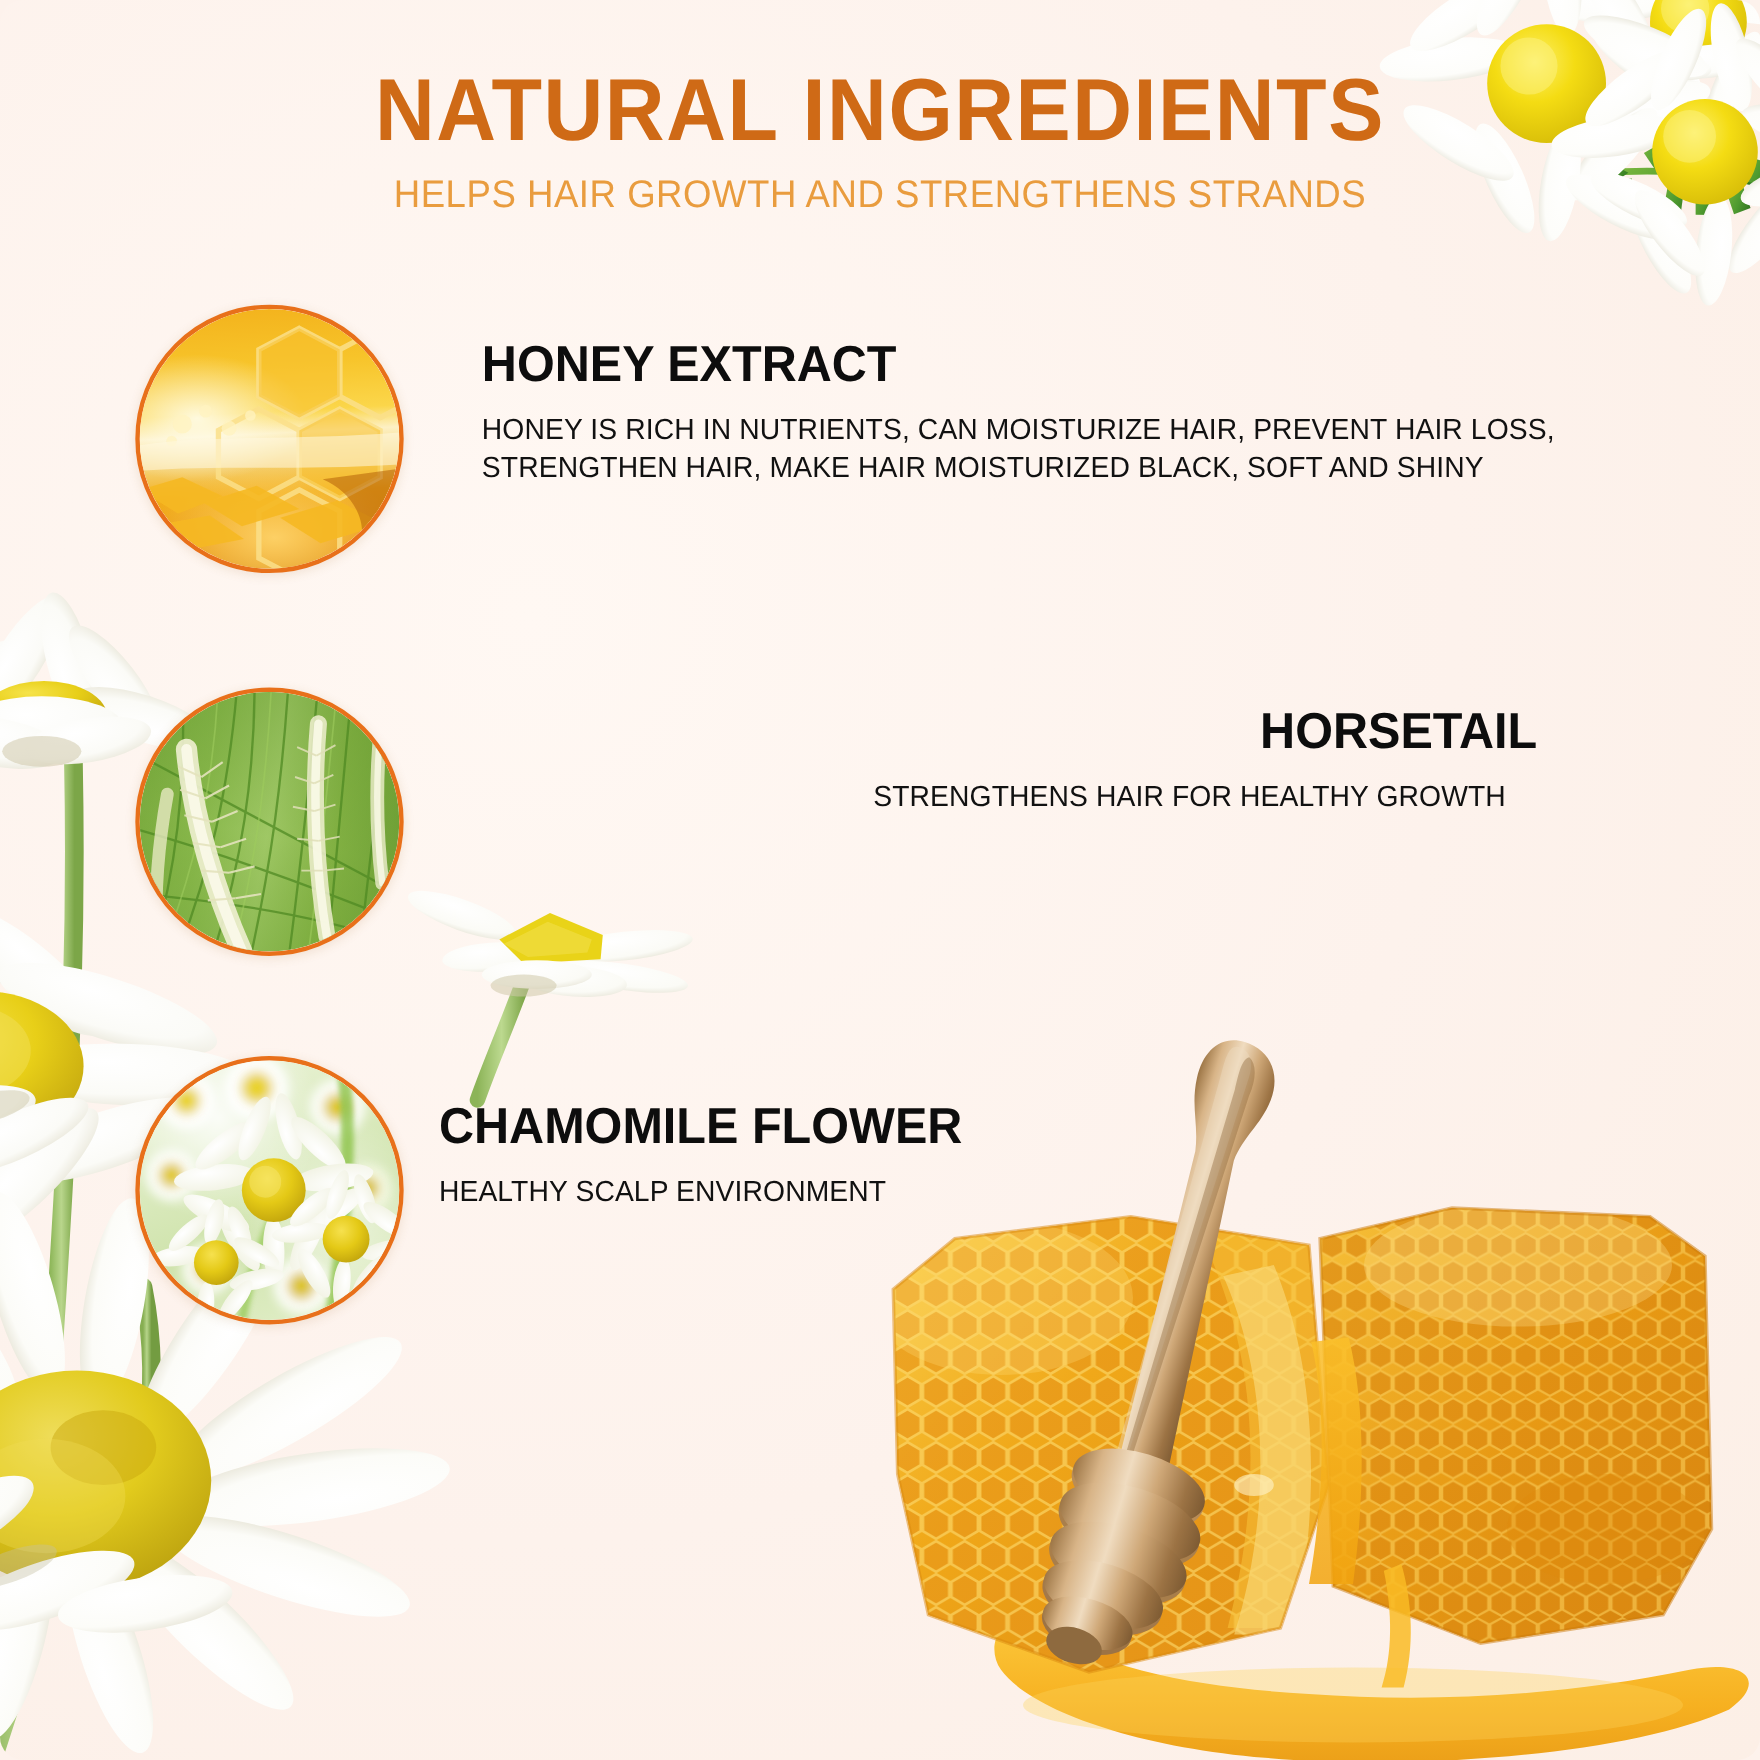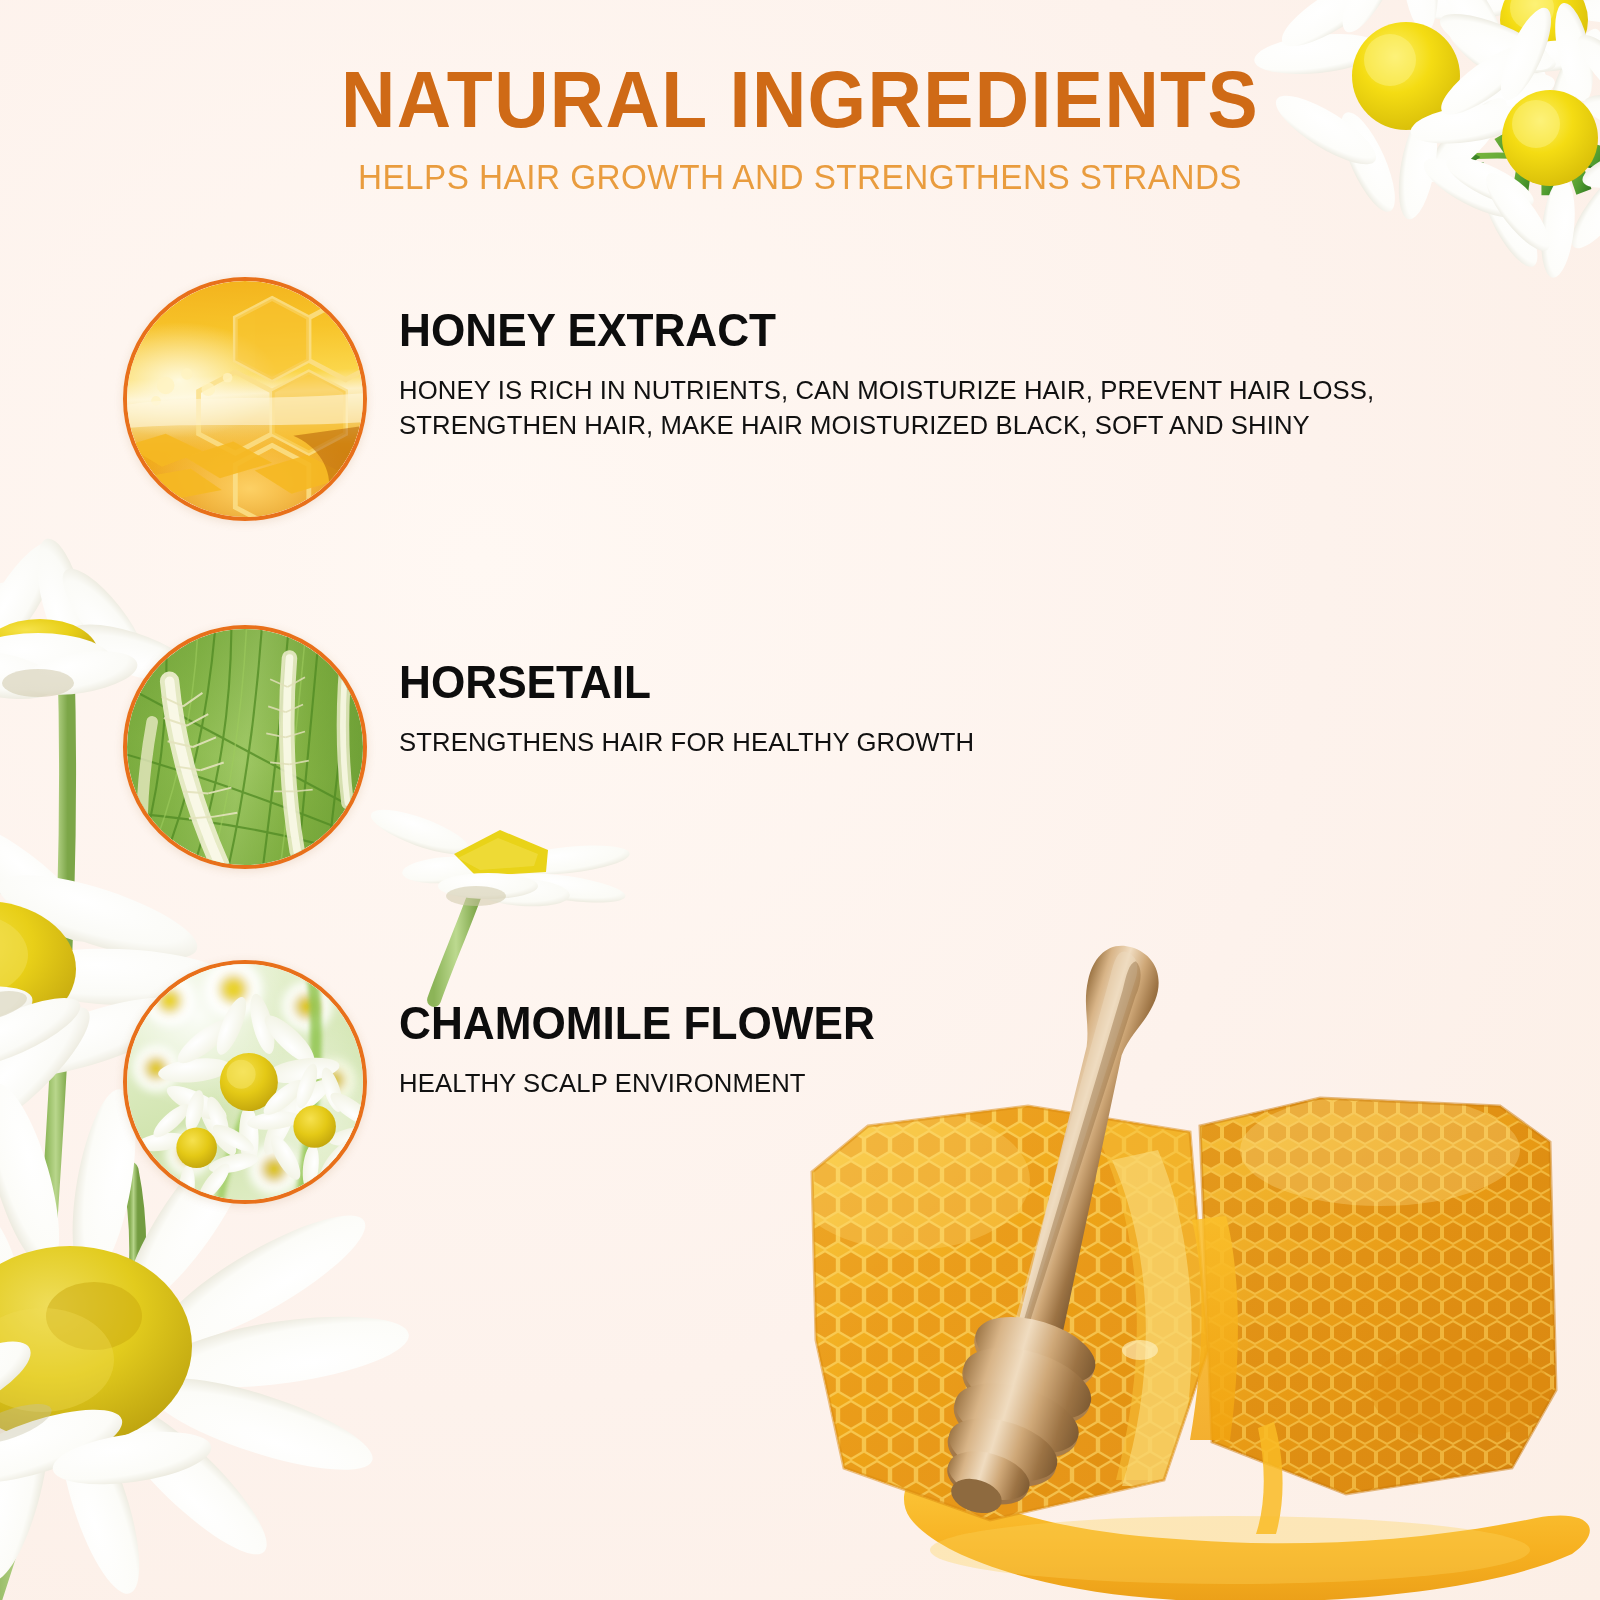--- a/index.html
+++ b/index.html
@@ -13,20 +13,21 @@
     font-family: "Liberation Sans", sans-serif;
     background: #fdf2ec;
   }
 
   #poster {
     position: relative;
     width: 1600px;
     height: 1600px;
     background: radial-gradient(circle at 30% 35%, #fff8f3 0%, #fdf2ec 55%, #fcefe6 100%);
     overflow: hidden;
+    border-radius: 21px;
   }
 
   
   .header {
     position: absolute;
     left: 0;
     top: 58px;
     width: 1600px;
     text-align: center;
     z-index: 30;
@@ -88,22 +89,22 @@
     inset: 0;
     border-radius: 50%;
     overflow: hidden;
   }
 
   .txt {
     position: absolute;
     left: 399px;
     width: 1040px;
   }
-  .txt-1 { top: 28px; }
-  .txt-2 { top: 32px; }
+  .txt-1 { top: 28px; margin-left: 39px; }
+  .txt-2 { top: 14px; text-align: right; }
   .txt-3 { top: 38px; }
 
   .ing-name {
     font-size: 46px;
     line-height: 50px;
     font-weight: bold;
     color: #0d0d0d;
     letter-spacing: 0px;
     transform: scaleX(0.96);
     transform-origin: left center;

